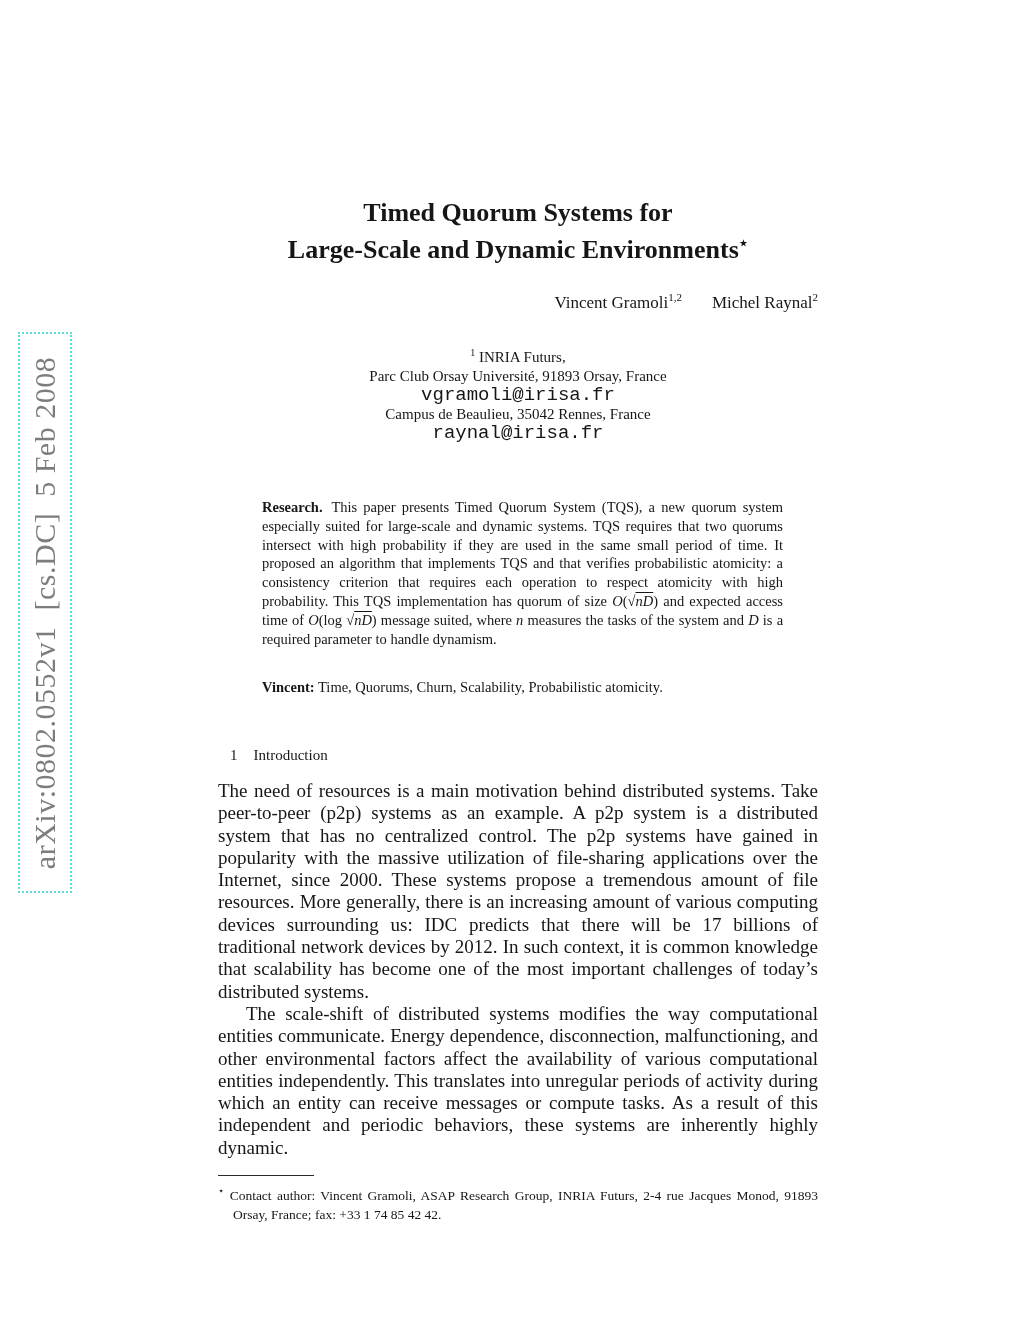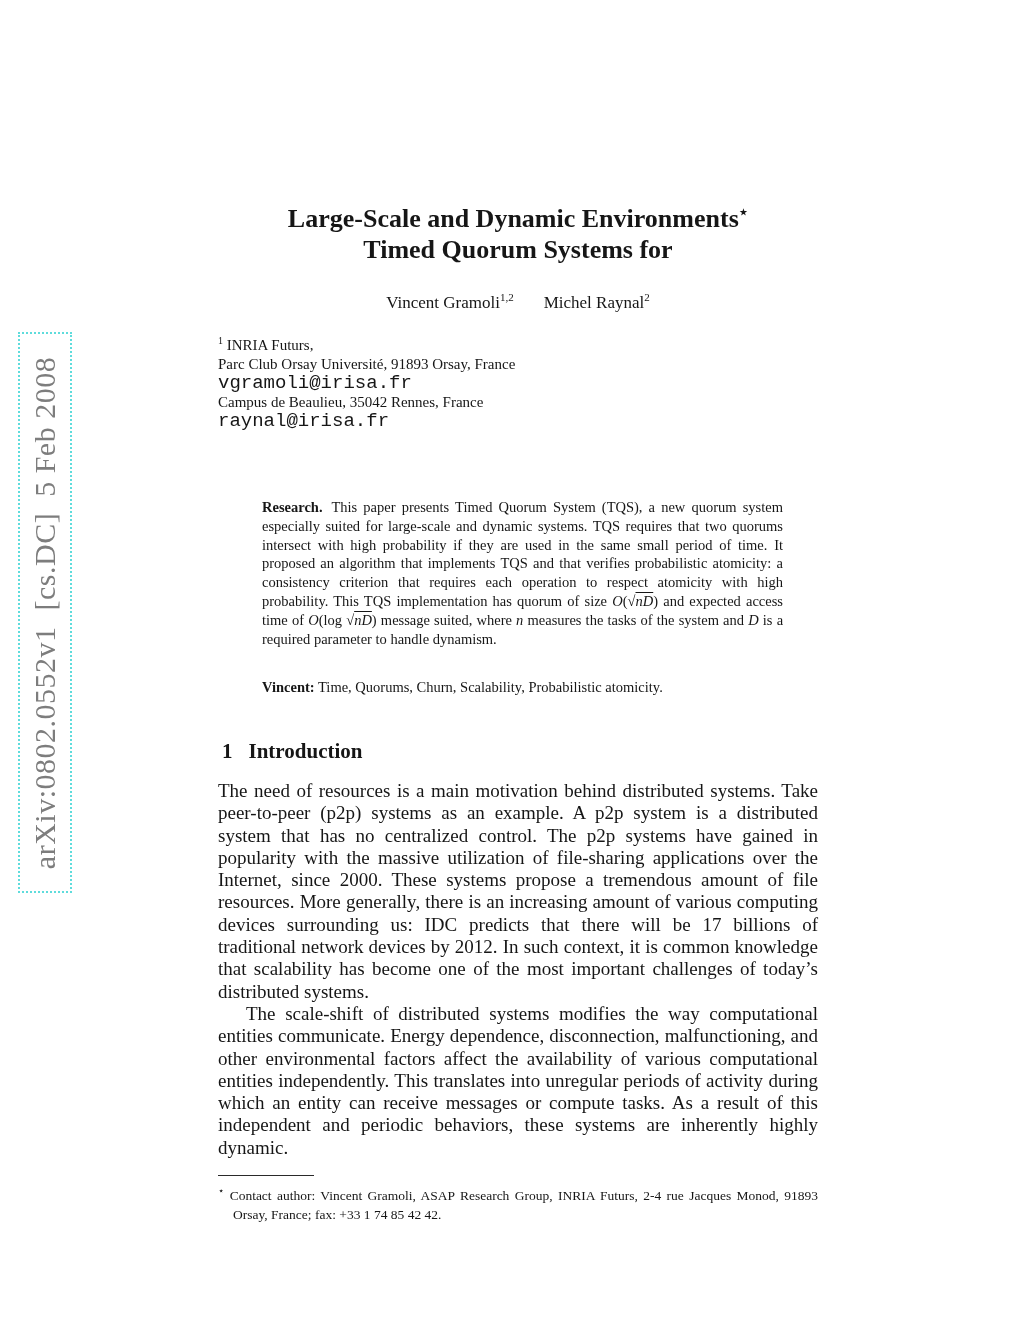--- a/index.html
+++ b/index.html
@@ -22,29 +22,29 @@
   
   .title-block {
     position:absolute; left:218px; top:197px; width:600px;
     text-align:center; font-size:26px; font-weight:bold; line-height:31px;
   }
   .title-block sup { font-size:15px; }
 
   
   .authors {
     position:absolute; left:218px; top:291px; width:600px;
-    text-align:center; font-size:17px;
+    text-align:right; font-size:17px;
   }
   .authors sup { font-size:11px; }
   .author-first { margin-right:30px; }
 
   
   .affils {
-    position:absolute; left:218px; top:331px; width:600px;
-    font-size:15px; line-height:19px;
+    position:absolute; left:218px; top:343px; width:600px;
+    text-align:center; font-size:15px; line-height:19px;
   }
   .affils sup { font-size:10px; }
   .email { font-family:"Liberation Mono", monospace; font-size:19px; }
 
   
   .abstract {
     position:absolute; left:262px; top:498px; width:521px;
     font-size:14.5px; line-height:18.8px; text-align:justify;
   }
   .abstract p { margin:0; }
@@ -54,21 +54,21 @@
 
   
   .keywords {
     position:absolute; left:262px; top:679px; width:521px;
     font-size:14.5px; margin:0;
   }
 
   
   .sec {
     position:absolute; left:218px; top:735px; width:600px;
-    font-size:21px; font-weight:bold; margin:4px;
+    font-size:15px; font-weight:normal; margin:12px;
   }
   .secnum { margin-right:16px; }
 
   
   .bodytext {
     position:absolute; left:218px; top:780px; width:600px;
     font-size:19px; line-height:22.3px; text-align:justify;
   }
   .bodytext p { margin:0; }
   .p-indent { text-indent:28px; }
@@ -85,22 +85,22 @@
 </head>
 <body>
 
 <div class="page">
 
   <div class="stamp-box">
     <div class="stamp-text">arXiv:0802.0552v1  [cs.DC]  5 Feb 2008</div>
   </div>
 
   <div class="title-block">
+    <div>Timed Quorum Systems for</div>
     <div><span>Large-Scale and Dynamic Environments</span><sup>⋆</sup></div>
-    <div>Timed Quorum Systems for</div>
   </div>
 
   <div class="authors">
     <span class="author-first"><span>Vincent Gramoli</span><sup>1,2</sup></span><span><span>Michel Raynal</span><sup>2</sup></span>
   </div>
 
   <div class="affils">
     <div><sup>1</sup> <span>INRIA Futurs,</span></div>
     <div>Parc Club Orsay Université, 91893 Orsay, France</div>
     <div class="email">vgramoli@irisa.fr</div>

